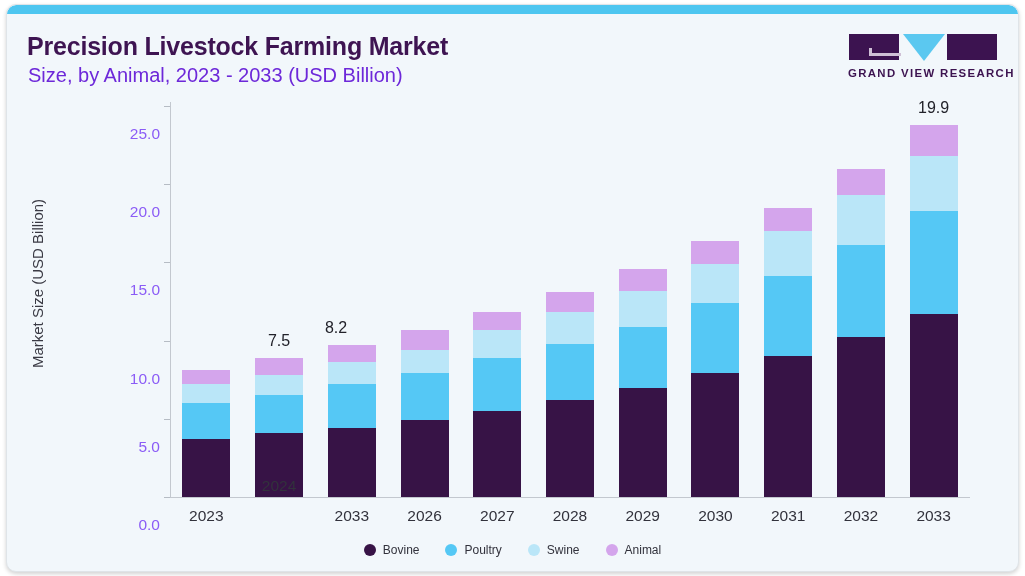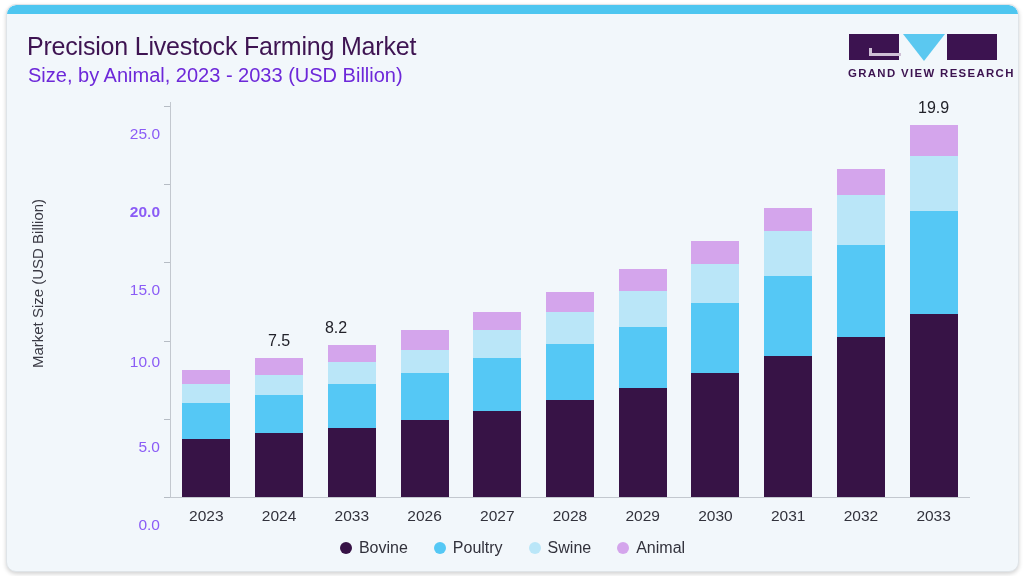--- a/index.html
+++ b/index.html
@@ -37,21 +37,21 @@
   #header {
     position: absolute;
     left: 0; top: 9px;
     width: 100%; height: 76px;
   }
 
   #title {
     position: absolute;
     left: 20px; top: 18px;
     font-size: 25px;
-    font-weight: normal;
+    font-weight: bold;
     color: #3e1452;
     letter-spacing: -0.2px;
     white-space: nowrap;
   }
 
   #subtitle {
     position: absolute;
     left: 21px; top: 50px;
     font-size: 20px;
     color: #6d28d9;
@@ -194,21 +194,21 @@
     gap: 7px;
   }
 
   .legend-dot {
     width: 12px; height: 12px;
     border-radius: 50%;
     display: block;
   }
 
   .legend-label {
-    font-size: 16px;
+    font-size: 12px;
     color: #32323c;
   }
 </style>
 </head>
 <body>
 
 <div id="card">
 
   <div id="top-accent"></div>
 
@@ -233,25 +233,25 @@
 
   <div id="plot-area">
     <div id="ylabel">Market Size (USD Billion)</div>
     <div id="y-axis-line" style="left: 163px; top: 97px; height: 395px;"></div>
     <div id="x-axis-line" style="left: 163px; top: 492px; width: 800px;"></div>
     <div id="yticks">
         <div class="ytick-label" style="left: 95px; top: 492px;">0.0</div>
         <div class="ytick-mark" style="left: 157px; top: 492px;"></div>
         <div class="ytick-label" style="left: 95px; top: 413.8px;">5.0</div>
         <div class="ytick-mark" style="left: 157px; top: 413.8px;"></div>
-        <div class="ytick-label" style="left: 95px; top: 329px;">10.0</div>
+        <div class="ytick-label" style="left: 95px; top: 346px;">10.0</div>
         <div class="ytick-mark" style="left: 157px; top: 335.6px;"></div>
         <div class="ytick-label" style="left: 95px; top: 257.4px;">15.0</div>
         <div class="ytick-mark" style="left: 157px; top: 257.4px;"></div>
-        <div class="ytick-label" style="left: 95px; top: 179.2px; font-weight: bold;">20.0</div>
+        <div class="ytick-label" style="left: 95px; top: 179.2px;">20.0</div>
         <div class="ytick-mark" style="left: 157px; top: 179.2px;"></div>
         <div class="ytick-label" style="left: 95px; top: 101px;">25.0</div>
         <div class="ytick-mark" style="left: 157px; top: 101px;"></div>
       </div>
     <div id="bars">
         <div class="bar-seg" style="left: 175.364px; top: 434.132px; width: 48px; height: 57.868px; background: rgb(55, 19, 70);"></div>
         <div class="bar-seg" style="left: 175.364px; top: 398.16px; width: 48px; height: 35.972px; background: rgb(85, 200, 245);"></div>
         <div class="bar-seg" style="left: 175.364px; top: 379.392px; width: 48px; height: 18.768px; background: rgb(186, 230, 248);"></div>
         <div class="bar-seg" style="left: 175.364px; top: 365.316px; width: 48px; height: 14.076px; background: rgb(212, 165, 236);"></div>
         <div class="bar-seg" style="left: 248.091px; top: 427.876px; width: 48px; height: 64.124px; background: rgb(55, 19, 70);"></div>
@@ -293,21 +293,21 @@
         <div class="bar-seg" style="left: 829.909px; top: 190.148px; width: 48px; height: 50.048px; background: rgb(186, 230, 248);"></div>
         <div class="bar-seg" style="left: 829.909px; top: 163.56px; width: 48px; height: 26.588px; background: rgb(212, 165, 236);"></div>
         <div class="bar-seg" style="left: 902.636px; top: 309.012px; width: 48px; height: 182.988px; background: rgb(55, 19, 70);"></div>
         <div class="bar-seg" style="left: 902.636px; top: 205.788px; width: 48px; height: 103.224px; background: rgb(85, 200, 245);"></div>
         <div class="bar-seg" style="left: 902.636px; top: 151.048px; width: 48px; height: 54.74px; background: rgb(186, 230, 248);"></div>
         <div class="bar-seg" style="left: 902.636px; top: 119.768px; width: 48px; height: 31.28px; background: rgb(212, 165, 236);"></div>
         <div class="bar-total-label" style="left: 886.636px; width: 80px; top: 93.768px;">19.9</div>
       </div>
     <div id="xticks">
         <div class="xtick-label" style="left: 159.364px; width: 80px; top: 502px;">2023</div>
-        <div class="xtick-label" style="left: 232.091px; width: 80px; top: 502px;">2024</div>
+        <div class="xtick-label" style="left: 232.091px; width: 80px; top: 472px;">2024</div>
         <div class="xtick-label" style="left: 304.818px; width: 80px; top: 502px;">2033</div>
         <div class="xtick-label" style="left: 377.545px; width: 80px; top: 502px;">2026</div>
         <div class="xtick-label" style="left: 450.273px; width: 80px; top: 502px;">2027</div>
         <div class="xtick-label" style="left: 523px; width: 80px; top: 502px;">2028</div>
         <div class="xtick-label" style="left: 595.727px; width: 80px; top: 502px;">2029</div>
         <div class="xtick-label" style="left: 668.455px; width: 80px; top: 502px;">2030</div>
         <div class="xtick-label" style="left: 741.182px; width: 80px; top: 502px;">2031</div>
         <div class="xtick-label" style="left: 813.909px; width: 80px; top: 502px;">2032</div>
         <div class="xtick-label" style="left: 886.636px; width: 80px; top: 502px;">2033</div>
       </div>

